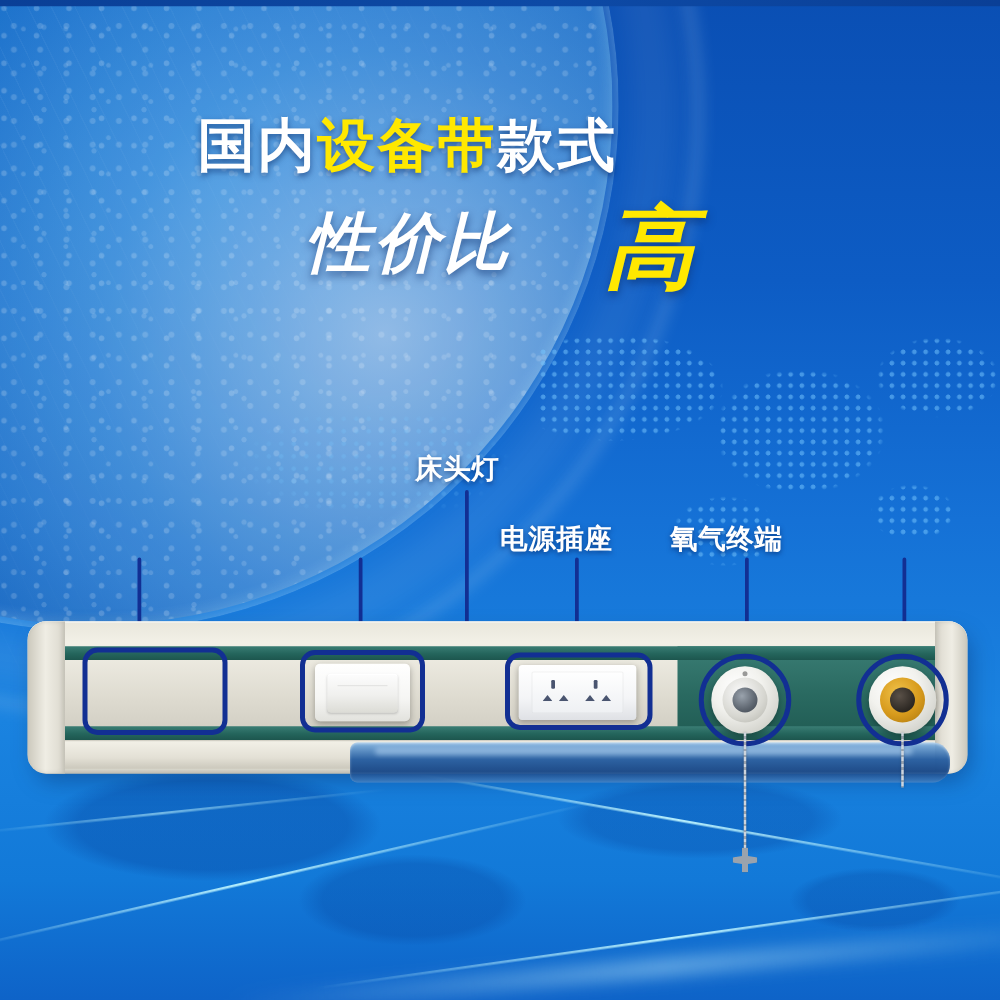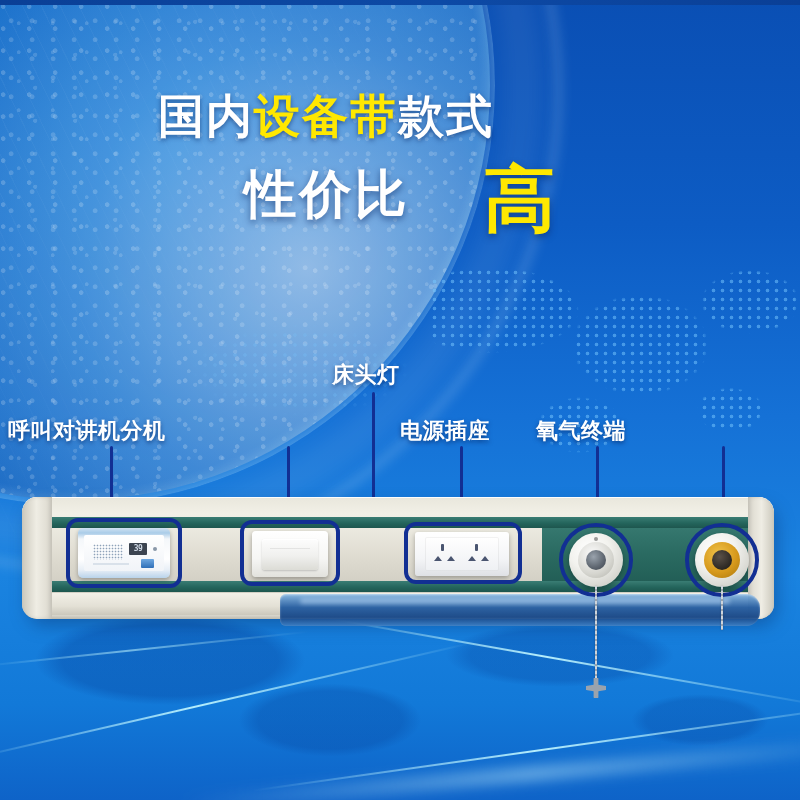--- a/index.html
+++ b/index.html
@@ -128,20 +128,21 @@
     font-size:46px; font-weight:bold; letter-spacing:2px;
     white-space:nowrap;
   }
   .headline .w{ color:#ffffff; text-shadow:0 2px 5px rgba(0,30,90,.55); }
   .headline .y{ color:#ffe800; text-shadow:0 2px 5px rgba(0,30,90,.55); }
 
   .subline{
     position:absolute; left:0; top:160px; width:800px;
     display:flex; align-items:center; justify-content:center; gap:74px;
     white-space:nowrap;
+    font-style:italic;
   }
   .subline .big-w{
     color:#ffffff; font-size:52px; font-weight:bold; letter-spacing:3px;
     text-shadow:0 3px 7px rgba(0,30,90,.55);
   }
   .subline .big-y{
     color:#ffe800; font-size:72px; font-weight:bold; line-height:.95;
     text-shadow:0 3px 7px rgba(0,30,90,.5);
     position:relative; top:4px;
   }
@@ -345,21 +346,20 @@
 
   <div class="headline">
     <span class="w">国内</span><span class="y">设备带</span><span class="w">款式</span>
   </div>
 
   <div class="subline">
     <span class="big-w">性价比</span>
     <span class="big-y">高</span>
   </div>
 
-  <div class="label" style="left:8px;   top:416px;">呼叫对讲机分机</div>
   <div class="label" style="left:332px; top:360px;">床头灯</div>
   <div class="label" style="left:400px; top:416px;">电源插座</div>
   <div class="label" style="left:536px; top:416px;">氧气终端</div>
 
   <div class="leader" style="left:110px; top:446px; height:86px;"></div>
   <div class="leader" style="left:287px; top:446px; height:86px;"></div>
   <div class="leader" style="left:372px; top:392px; height:212px;"></div>
   <div class="leader" style="left:460px; top:446px; height:86px;"></div>
   <div class="leader" style="left:596px; top:446px; height:74px;"></div>
   <div class="leader" style="left:722px; top:446px; height:74px;"></div>
@@ -372,29 +372,20 @@
       <div class="stripe bot"></div>
       <div class="panel-bottom-lip"></div>
       <div class="panel-cap-l"></div>
       <div class="panel-cap-r"></div>
     </div>
   </div>
 
   <div class="blue-rail"></div>
   <div class="blue-rail-gloss"></div>
 
-  <div class="intercom">
-    <div class="ic-face">
-      <div class="ic-grille"></div>
-      <div class="ic-display">39</div>
-      <div class="ic-dot"></div>
-      <div class="ic-line"></div>
-      <div class="ic-btn"></div>
-    </div>
-  </div>
 
   <div class="switch">
     <div class="switch-rocker"></div>
   </div>
 
   <div class="socket">
     <div class="socket-face">
       <div class="sk-pin" style="left:16px; top:7px;"></div>
       <div class="sk-slot" style="left:9px;  top:19px;"></div>
       <div class="sk-slot" style="left:22px; top:19px;"></div>

